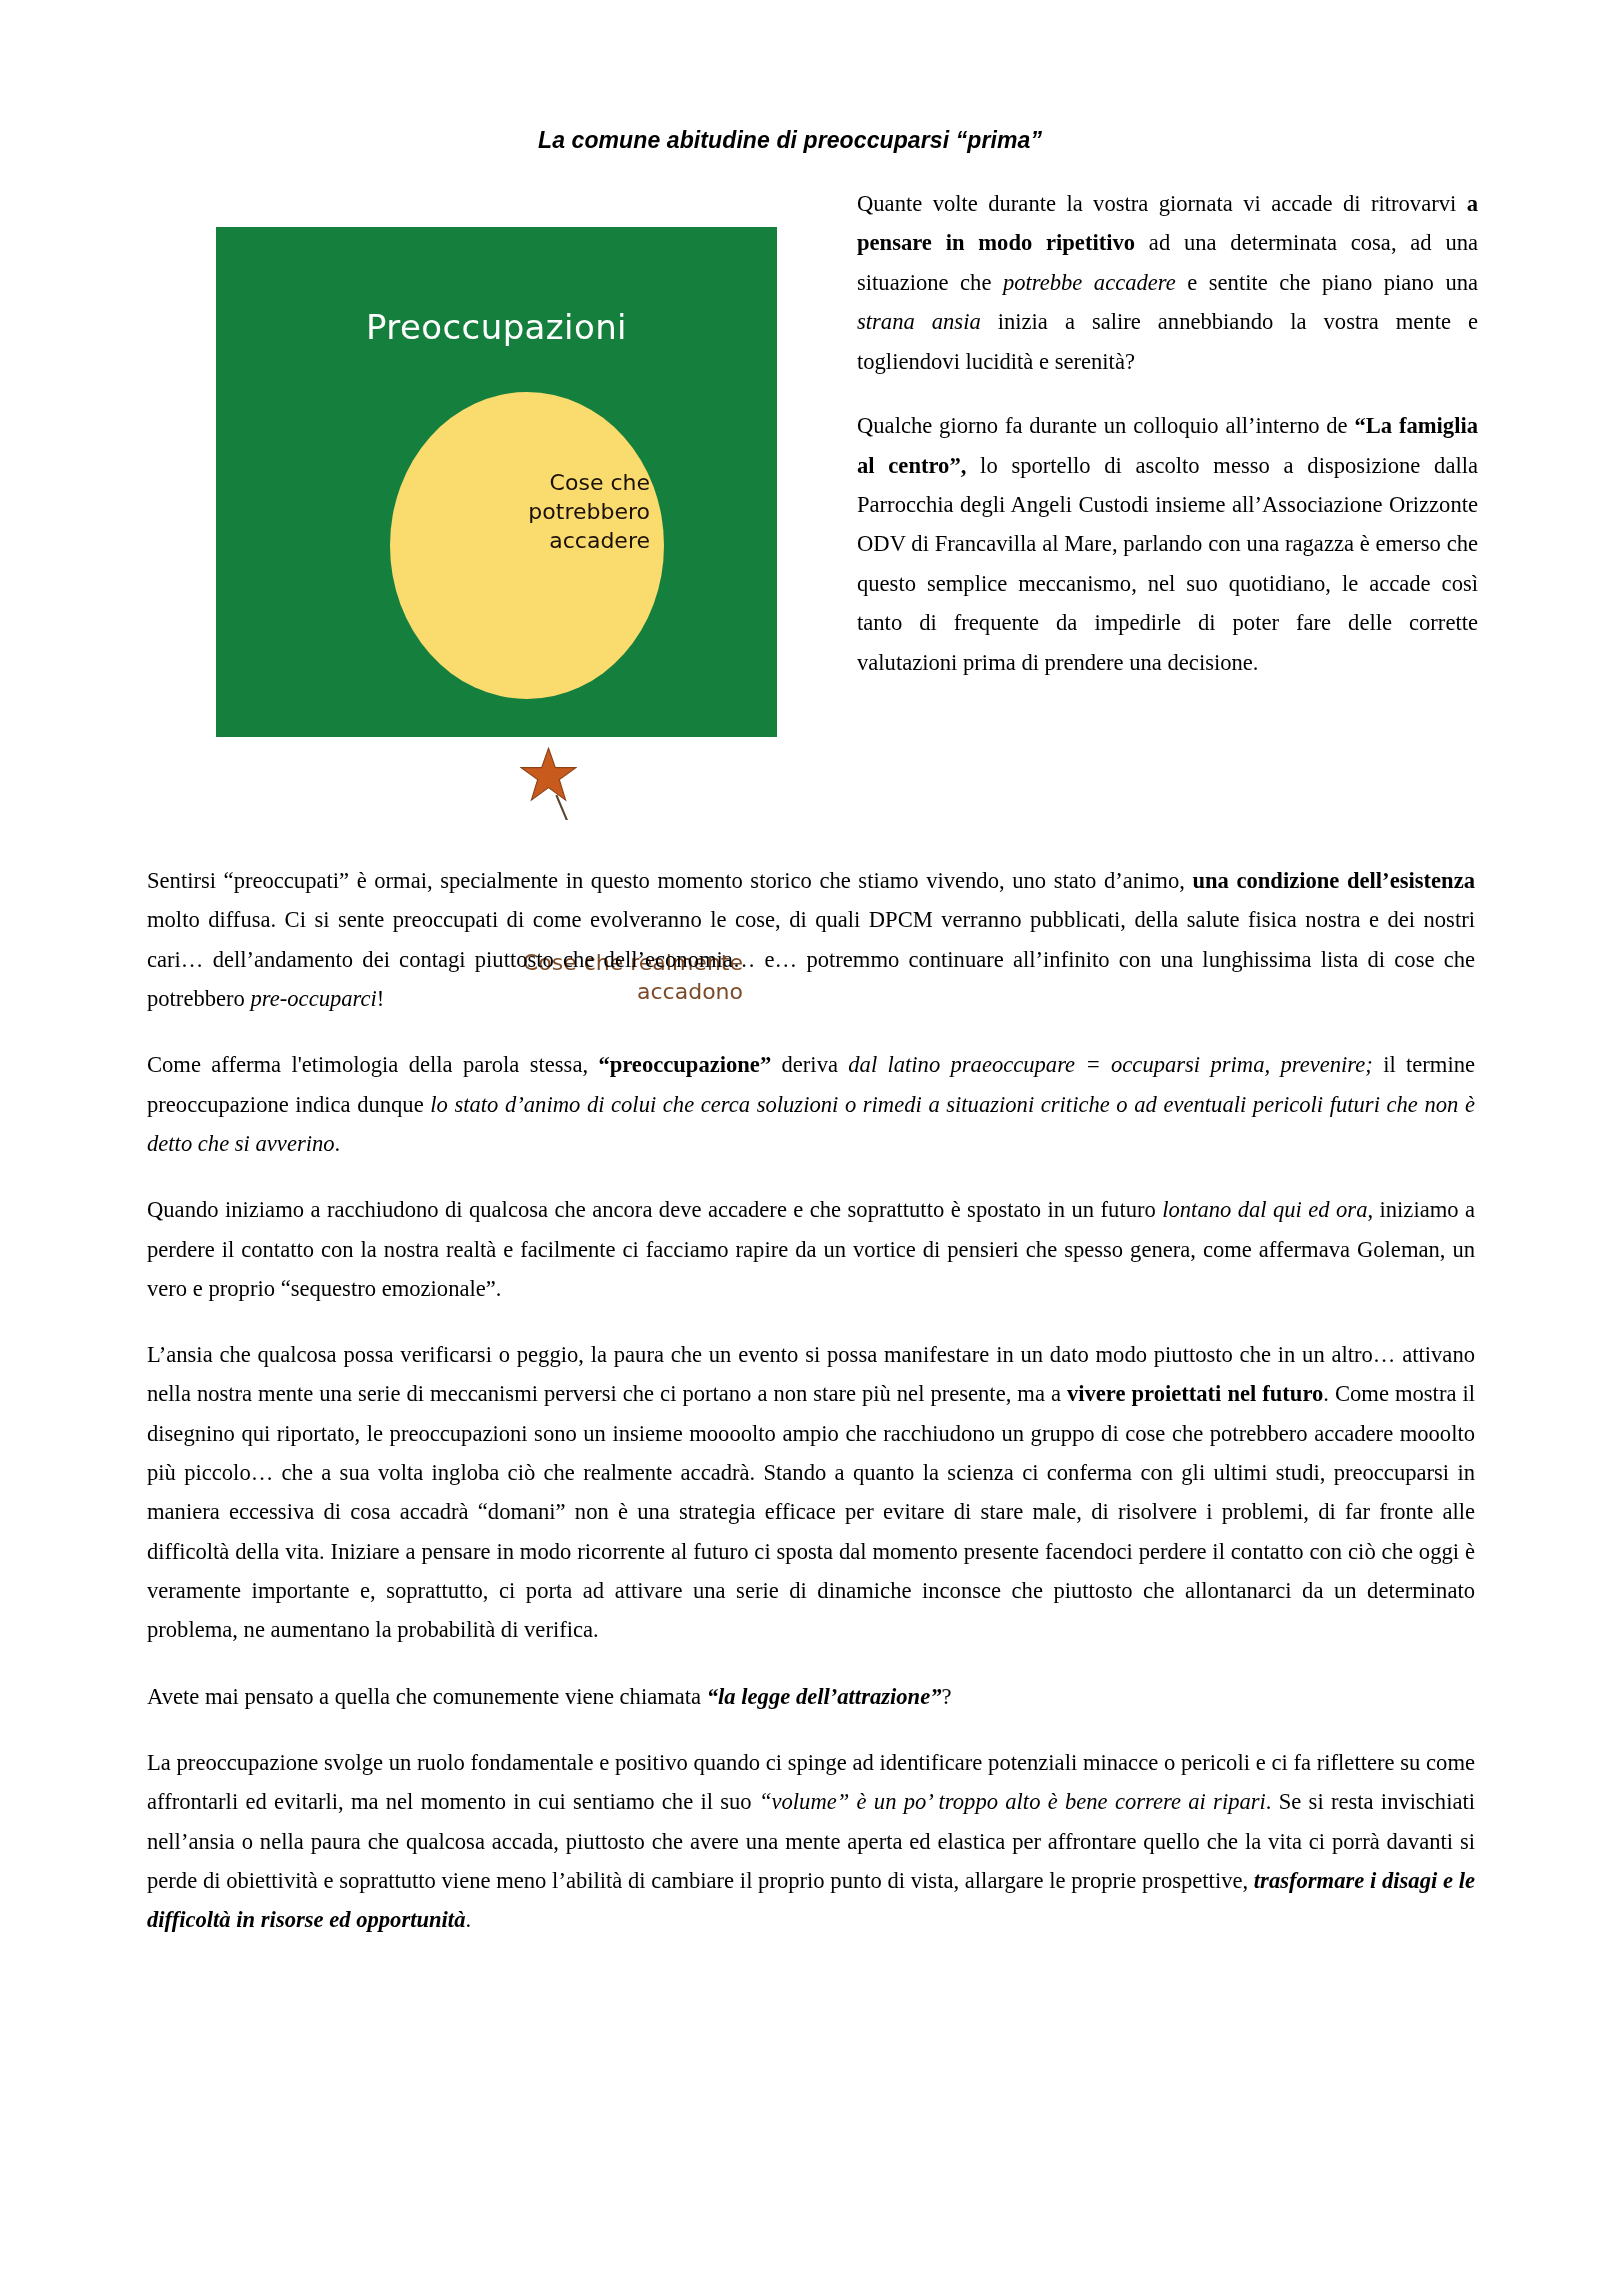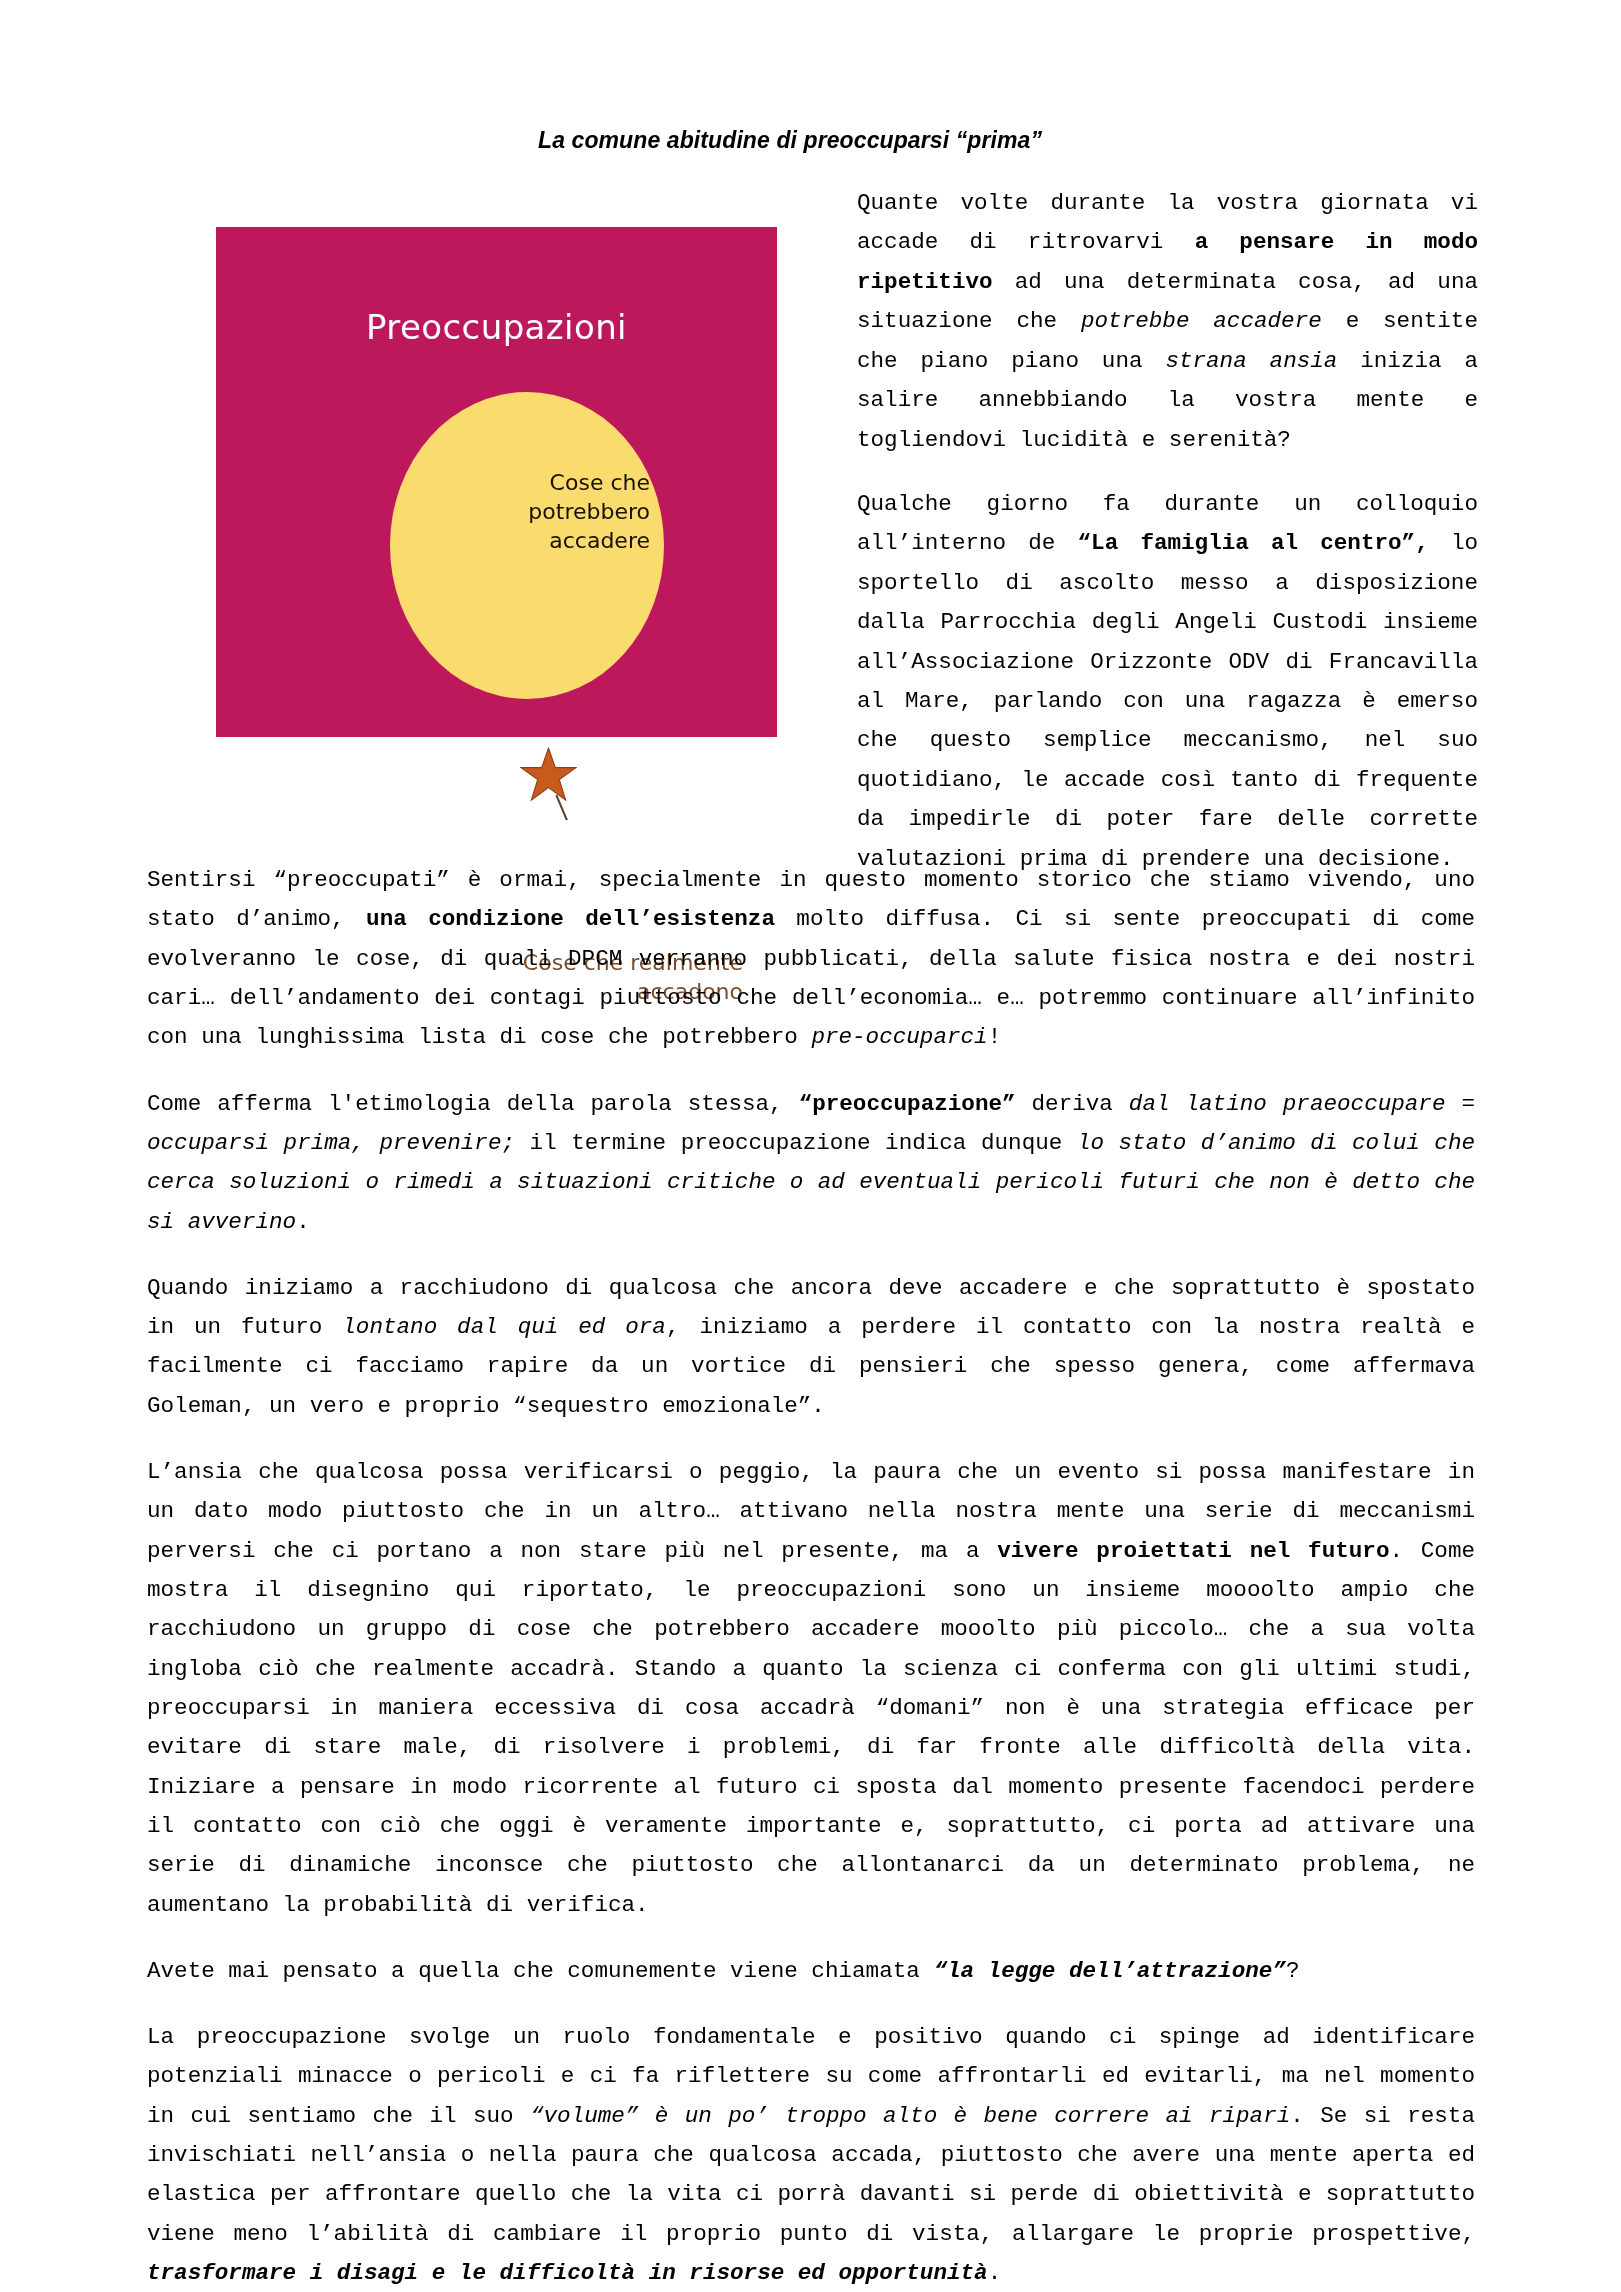--- a/index.html
+++ b/index.html
@@ -56,21 +56,21 @@
     width: 599px;
     height: 606px;
   }
 
   .fig-box {
     position: absolute;
     left: 34px;
     top: 12.5px;
     width: 561px;
     height: 510px;
-    background: #be185d;
+    background: #15803d;
   }
 
   .fig-heading {
     position: absolute;
     left: 0;
     right: 0;
     top: 80px;
     text-align: center;
     color: #ffffff;
     font-family: "DejaVu Sans", sans-serif;
@@ -141,21 +141,21 @@
   .bodywrap {
     position: absolute;
     left: 147px;
     top: 861px;
     width: 1328px;
   }
 
   p.para {
     margin: 0 0 27px 0;
     text-align: justify;
-    font-family: Liberation Mono, monospace;
+    font-family: Liberation Serif, serif;
     font-size: 22.6px;
     line-height: 1.74;
     color: #000;
   }
   p.para:last-child { margin-bottom: 11px; }
 
   .intro-col p.para {
     font-size: 22.6px;
     line-height: 1.745;
     margin-bottom: 25px;

